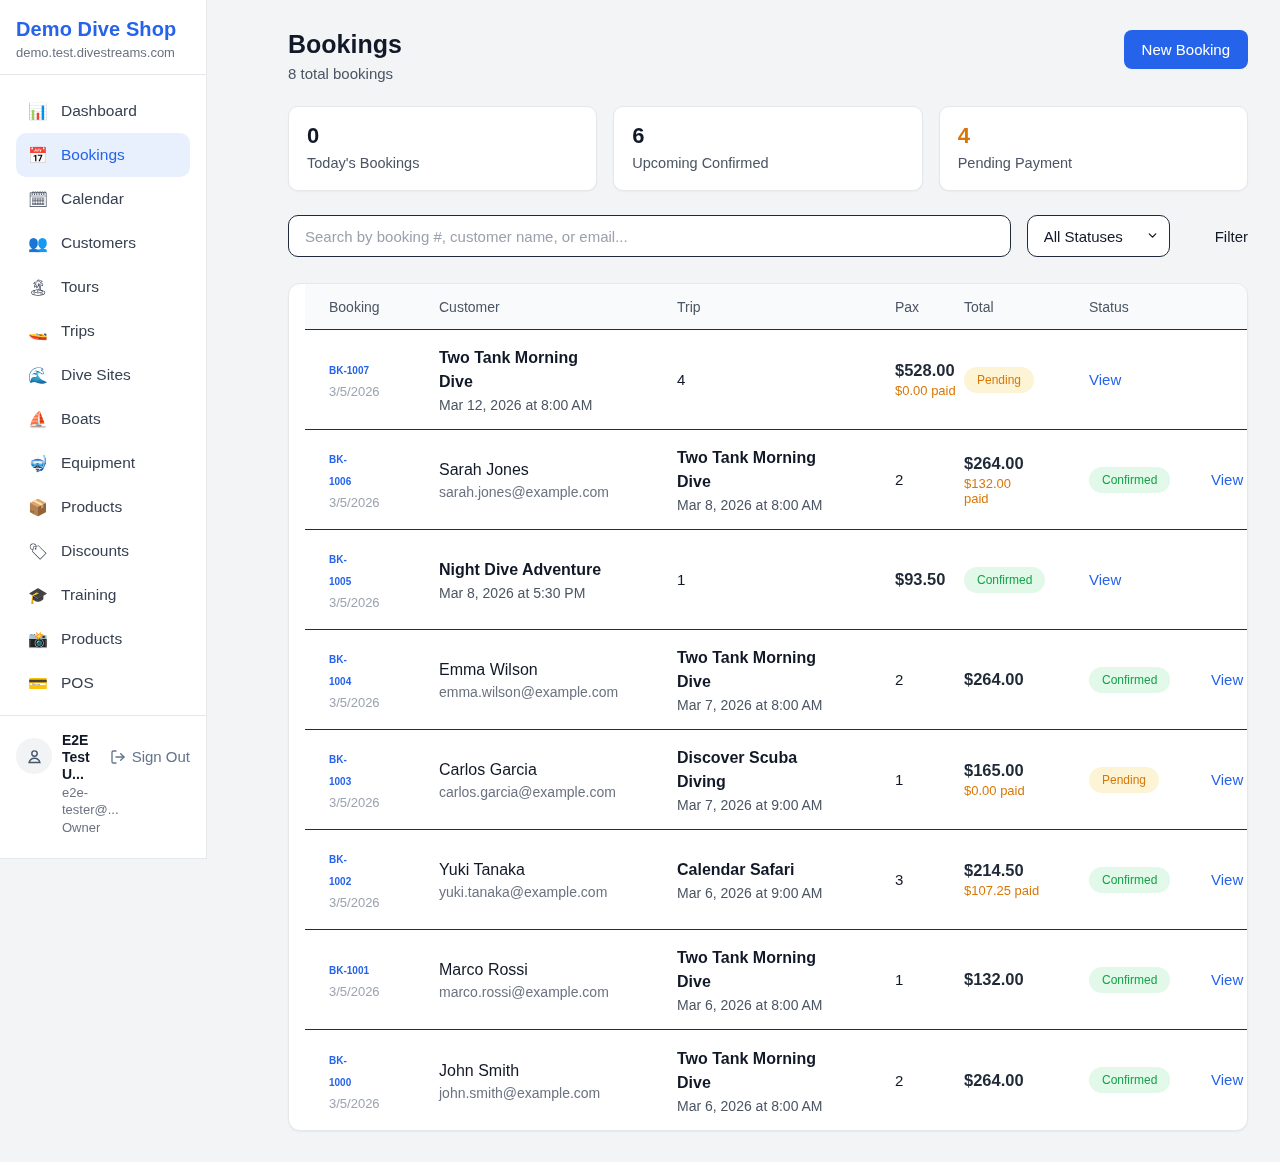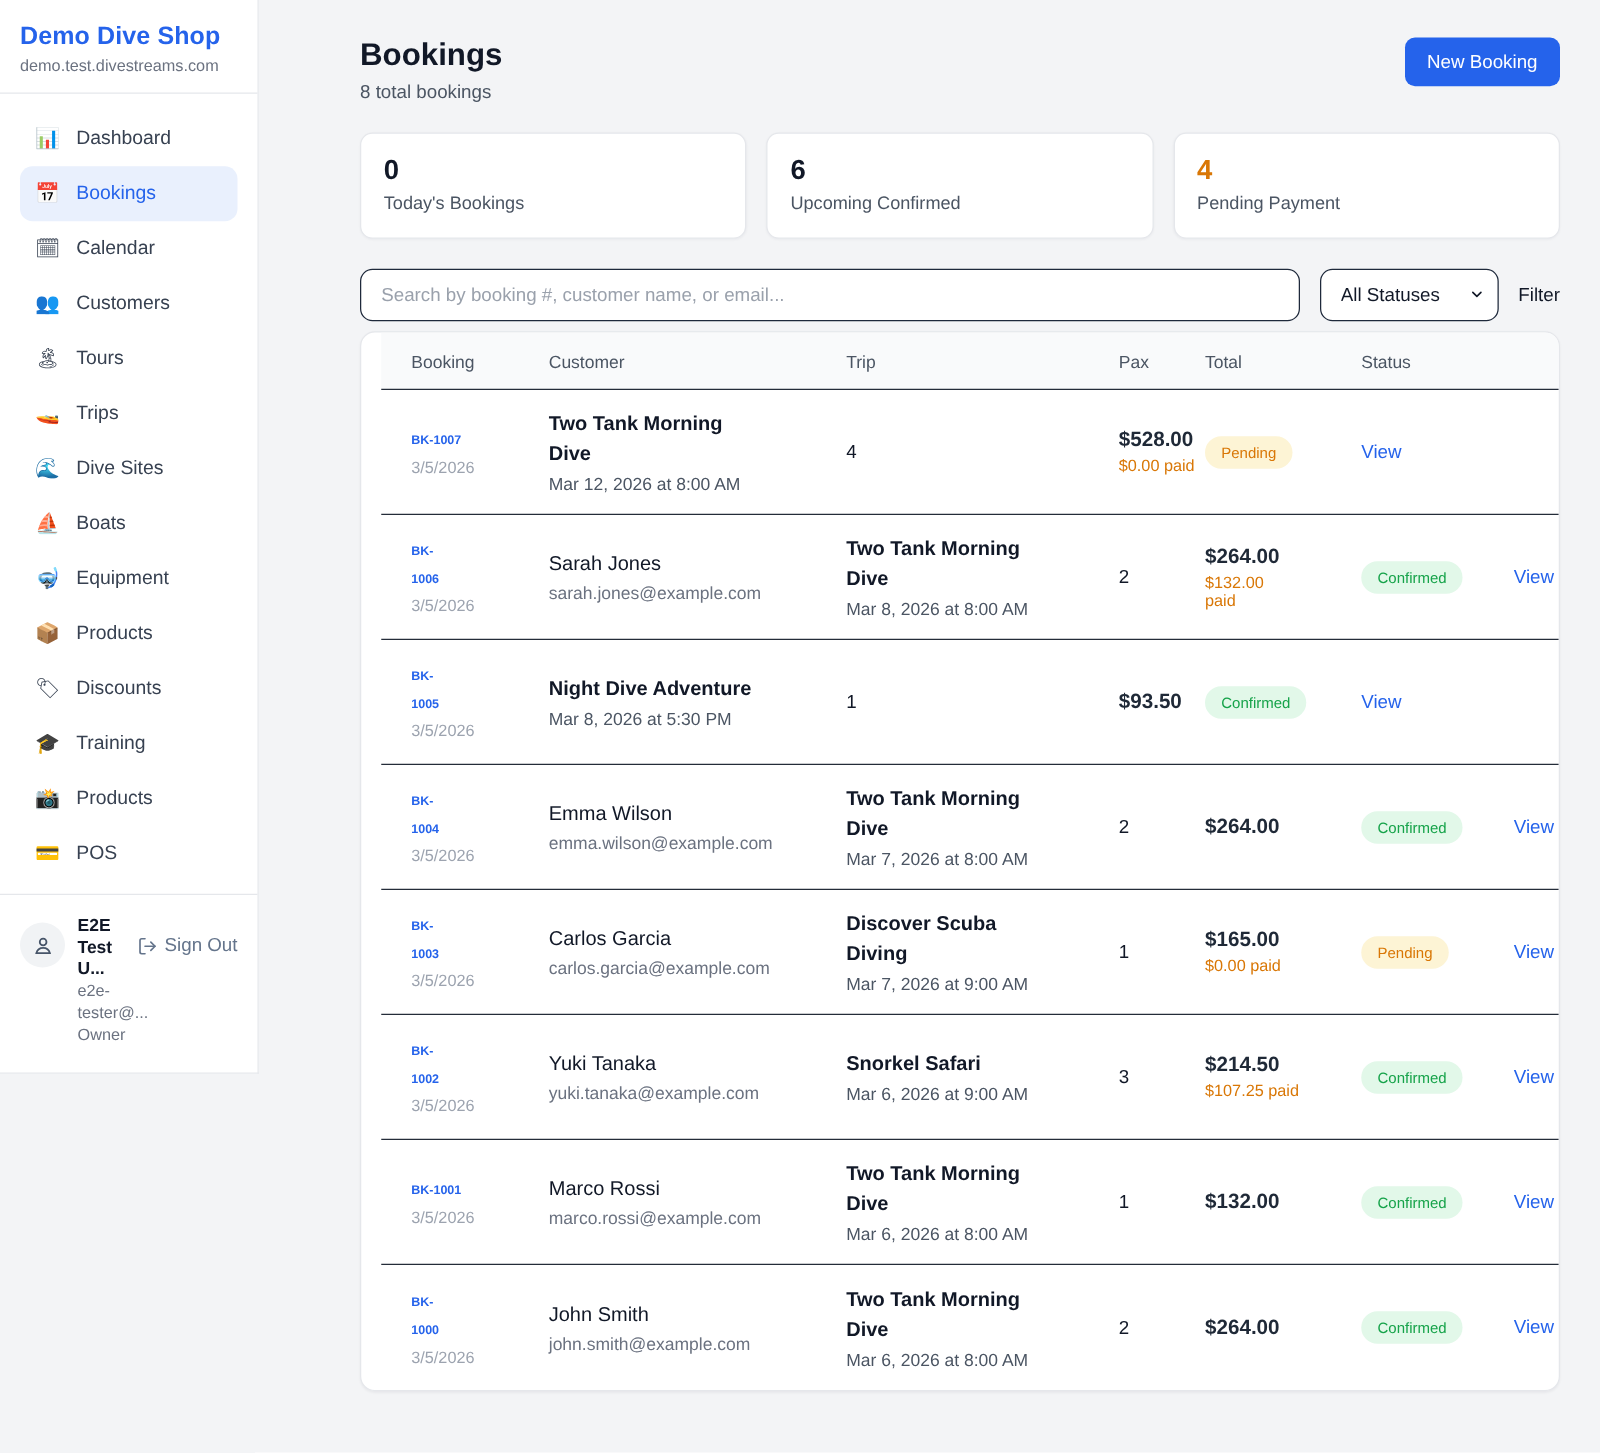--- a/index.html
+++ b/index.html
@@ -75,25 +75,25 @@
   .select-wrap { position:relative; }
   .status-select {
     appearance:none; -webkit-appearance:none;
     height:42px; width:143px; border:1.5px solid #1e293b; border-radius:10px;
     background:#fff; font-size:15px; font-family:inherit; color:#111827;
     padding:0 32px 0 16px; cursor:pointer; outline:none;
   }
   .select-chevron { position:absolute; right:11px; top:14px; pointer-events:none; }
   .filter-btn {
     border:none; background:none; font-size:15px; color:#111827;
-    font-family:inherit; cursor:pointer; margin-left:0; font-weight:400;
+    font-family:inherit; cursor:pointer; margin-left:29px; font-weight:400;
   }
   
   .table-card {
-    margin-top:8px; background:#fff; border:1px solid #e5e7eb; border-radius:12px;
+    margin-top:26px; background:#fff; border:1px solid #e5e7eb; border-radius:12px;
     overflow:hidden; box-shadow:0 1px 2px rgba(16,24,40,.05);padding-left:16px;
   }
   .trow {
     display:grid;
     grid-template-columns:110px 238px 218px 69px 125px 122px minmax(30px,1fr);
     padding:0 24px; align-items:center;
   }
   .thead { background:#f9fafb; height:46px; border-bottom:1px solid #242c39; }
   .th { font-size:14px; color:#4b5563; font-weight:500; }
   .tbody-row { min-height:100px; border-bottom:1px solid #242c39; padding-top:14px; padding-bottom:14px; }
@@ -378,21 +378,21 @@
       <div>
         <a class="bk-link" style="white-space: pre-line;">BK-
 1002</a>
         <div class="bk-date">3/5/2026</div>
       </div>
       <div>
         <div class="cust-name">Yuki Tanaka</div>
         <div class="cust-email">yuki.tanaka@example.com</div>
       </div>
       <div>
-        <div class="trip-name">Snorkel Safari</div>
+        <div class="trip-name">Calendar Safari</div>
         <div class="trip-time">Mar 6, 2026 at 9:00 AM</div>
       </div>
       <div class="pax">3</div>
       <div>
         <div class="total-amt">$214.50</div>
         <div class="total-paid">$107.25 paid</div>
       </div>
       <div>
         <span class="badge confirmed">Confirmed</span>
       </div>

